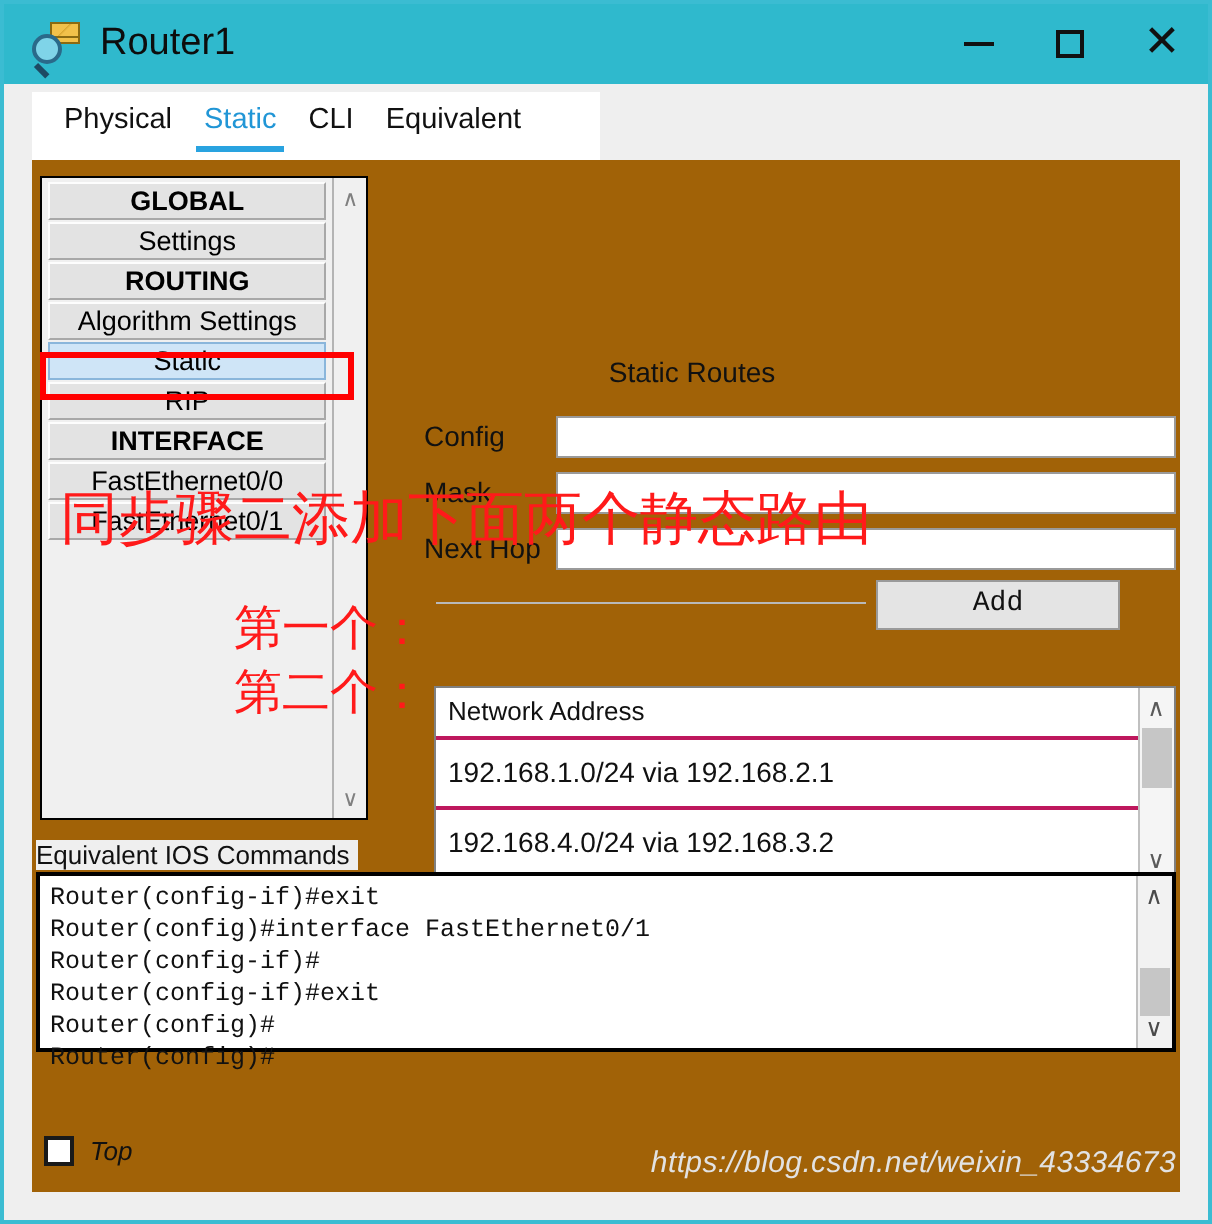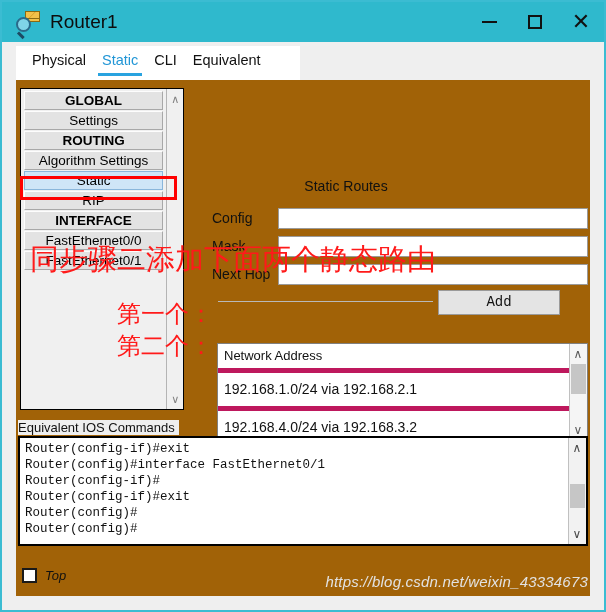--- a/index.html
+++ b/index.html
@@ -150,36 +150,36 @@
     border:1px solid #808080;background:#fff;box-sizing:border-box;
     display:flex;
   }
   .rl-inner{flex:1;position:relative;}
   .rl-head{
     height:24px;line-height:24px;padding-left:6px;font-size:13px;color:#111;
     background:#fff;
   }
   .rl-row{
     height:33px;line-height:33px;padding-left:6px;font-size:14px;color:#111;
-    border-top:5px solid #be185d;background:#fff;
+    border-top:2px solid #be185d;background:#fff;
   }
   .rl-scroll{
     width:17px;border-left:1px solid #c0c0c0;background:#f5f5f5;position:relative;
   }
   .rl-scroll .sb-arrow{color:#5a5a5a;font-size:12px;}
   .rl-thumb{
     position:absolute;left:1px;top:20px;width:15px;height:30px;background:#c6c6c6;
   }
   
   .ios-label{
     position:absolute;left:2px;top:340px;font-size:13px;color:#111;background:#efefef;
     padding-right:4px;
   }
   .iosbox{
-    position:absolute;left:2px;top:356px;right:2px;height:110px;
+    position:absolute;left:2px;top:356px;right:2px;height:90px;
     border:2px solid #000;background:#fff;box-sizing:border-box;display:flex;
   }
   .ios-text{
     flex:1;padding:3px 0 0 5px;
     font-family:"Liberation Mono","DejaVu Sans Mono",monospace;
     font-size:12.5px;line-height:16px;color:#111;white-space:pre;
   }
   .ios-scroll{
     width:17px;border-left:1px solid #c0c0c0;background:#f2f2f2;position:relative;
   }

